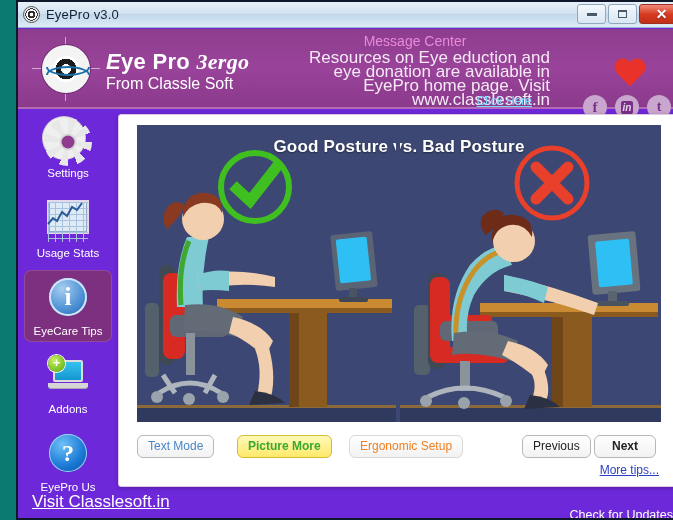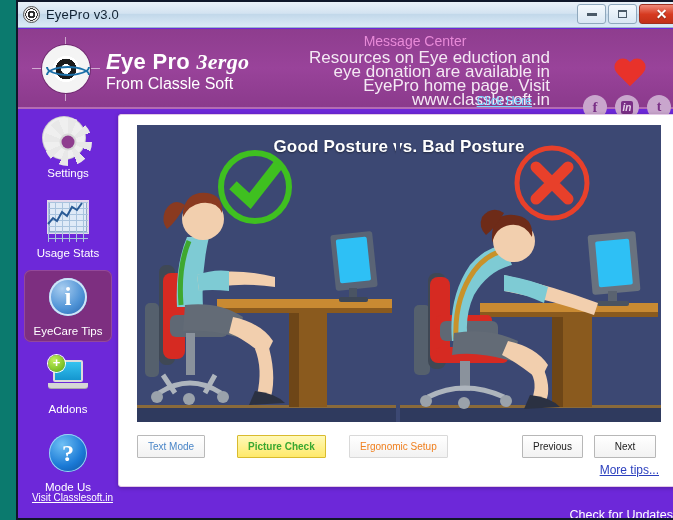--- a/index.html
+++ b/index.html
@@ -187,41 +187,41 @@
   .pic-title {
     position: absolute; left: 0; right: 0; top: 12px; text-align: center;
     color: #ffffff; font-size: 17px; font-weight: bold; letter-spacing: .2px;
     text-shadow: 0 1px 2px rgba(0,0,0,.45);
   }
   .pic-wrap svg { position: absolute; left: 0; top: 0; }
   
   .btnrow { position: absolute; left: 18px; top: 320px; right: 14px; height: 24px; }
   .btn {
     position: absolute; top: 0; height: 23px; padding: 0 10px;
-    border: 1px solid #b7b7b7; border-radius: 1px;
+    border: 1px solid #b7b7b7; border-radius: 6px;
     background: linear-gradient(to bottom, #ffffff, #f2f2f2);
-    font-size: 10px; line-height: 21px; cursor: pointer; white-space: nowrap;
+    font-size: 12px; line-height: 21px; cursor: pointer; white-space: nowrap;
   }
   .btn-text { left: 0; color: #4a86c8; border-color: #b9b9b9; }
   .btn-pic {
     left: 100px; color: #3aa832; font-weight: bold;
     background: linear-gradient(to bottom, #fff9b8, #ffe96a);
     border-color: #d9bb2e;
   }
   .btn-ergo { left: 212px; color: #f08020; border-color: #d9d9d9; text-align: center; }
   .btn-prev { left: 385px; color: #222; }
-  .btn-next { left: 457px; color: #222; width: 62px; text-align: center; }
+  .btn-next { left: 457px; color: #222; width: 62px; text-align: center; font-weight: bold; }
   .more {
     position: absolute; right: 18px; top: 348px;
     font-size: 12px; color: #2b3fbe; text-decoration: underline; cursor: pointer; margin-left: 40px;
   }
   
   .footer { position: absolute; left: 0; right: 0; bottom: 0; height: 32px; }
   .foot-left {
-    position: absolute; left: 14px; top: 6px; font-size: 10px;
+    position: absolute; left: 14px; top: 6px; font-size: 17px;
     color: #ffffff; text-decoration: underline; cursor: pointer;
   }
   .foot-right {
     position: absolute; right: 14px; top: 6px; font-size: 12.5px;
     color: #ffffff; text-decoration: underline; cursor: pointer; margin-top: 16px;
   }
 </style>
 </head>
 <body>
 
@@ -307,21 +307,21 @@
           <div class="plus">+</div>
         </div>
       </div>
       <span class="side-label">Addons</span>
     </div>
 
     <div class="side-item">
       <div class="ic">
         <div class="ic-q">?</div>
       </div>
-      <span class="side-label">Mode Us</span>
+      <span class="side-label">EyePro Us</span>
     </div>
   </div>
 
   <div class="panel">
 
     <div class="pic-wrap">
       <div class="pic-title">Good Posture vs. Bad Posture</div>
 
       <svg width="524" height="297" viewBox="0 0 524 297">
 
@@ -433,21 +433,21 @@
             <path d="M108 216 Q136 222 148 240 L140 256 Q118 238 102 230 Z" fill="#f2cfae"></path>
             <path d="M142 240 Q152 262 146 276 L132 274 Q138 258 130 246 Z" fill="#f2cfae"></path>
             <path d="M130 270 Q150 272 160 282 L124 284 Z" fill="#2b3142"></path>
           </g>
         </g>
       </svg>
     </div>
 
     <div class="btnrow">
       <div class="btn btn-text">Text Mode</div>
-      <div class="btn btn-pic">Picture Check</div>
+      <div class="btn btn-pic">Picture More</div>
       <div class="btn btn-ergo">Ergonomic Setup</div>
       <div class="btn btn-prev">Previous</div>
       <div class="btn btn-next">Next</div>
     </div>
     <div class="more">More tips...</div>
   </div>
 
   <div class="footer">
     <div class="foot-left">Visit Classlesoft.in</div>
     <div class="foot-right">Check for Updates</div>

